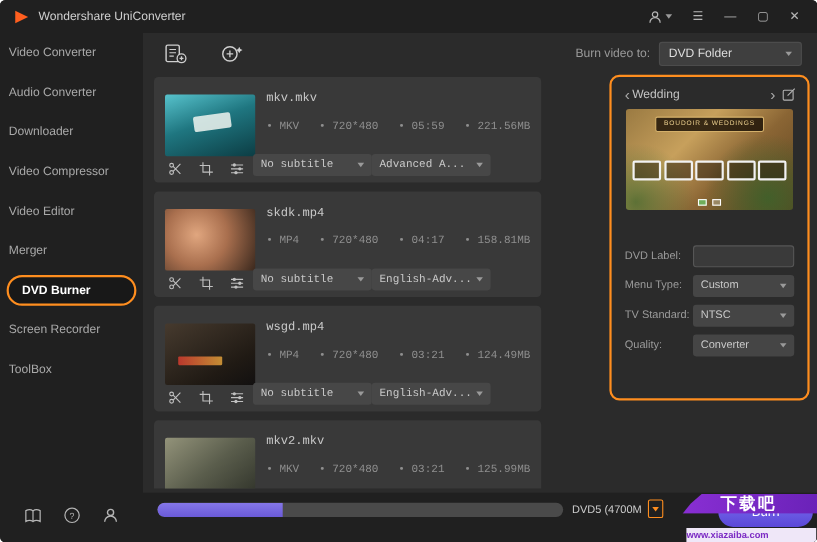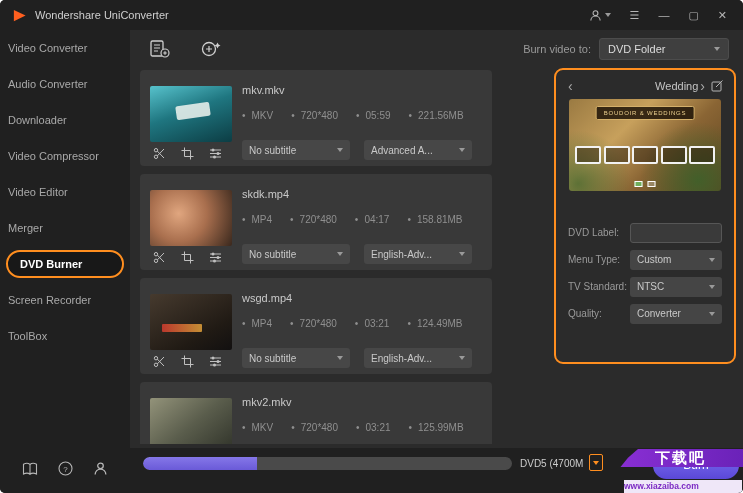--- a/index.html
+++ b/index.html
@@ -23,40 +23,40 @@
   .content{position:absolute;left:130px;top:30px;width:613px;height:418px;background:#2b2b2b;}
   .toolbar{position:absolute;left:0;top:0;width:100%;height:38px;display:flex;align-items:center;}
   .tool-icons{display:flex;gap:30px;margin-left:18px;align-items:center;}
   .tool-btn{cursor:pointer;display:flex;align-items:center;}
   .burn-to{margin-left:auto;display:flex;align-items:center;gap:8px;margin-right:14px;}
   .burn-to-label{color:#9a9a9a;font-size:11px;}
   .dropdown{background:#3f3f3f;border:1px solid #4c4c4c;border-radius:3px;height:22px;width:130px;display:flex;align-items:center;justify-content:space-between;padding:0 8px;color:#dddddd;font-size:11px;cursor:pointer;}
   .caret{width:0;height:0;border-left:3.5px solid transparent;border-right:3.5px solid transparent;border-top:4px solid #9a9a9a;}
   
   .file-list{position:absolute;left:10px;top:40px;width:398px;height:374px;overflow:hidden;}
-  .card{position:relative;width:352px;height:96px;background:#393939;border-radius:4px;margin-bottom:8px;}
+  .card{position:relative;width:352px;height:96px;background:#393939;border-radius:4px;margin-bottom:8px;font-family:Liberation Mono, monospace;}
   .thumb{position:absolute;left:10px;top:16px;width:82px;height:56px;border-radius:2px;overflow:hidden;}
   .thumb1{background:linear-gradient(160deg,#57c2cc 0%,#1f7680 45%,#0c3d44 100%);}
   .thumb1::after{content:"";position:absolute;left:26px;top:18px;width:34px;height:14px;background:rgba(240,245,240,.85);transform:rotate(-8deg);border-radius:2px;}
   .thumb2{background:radial-gradient(circle at 35% 42%,#e0a67f 0%,#a96f4e 45%,#3a281d 100%);}
   .thumb3{background:linear-gradient(150deg,#463a2e 0%,#201a14 70%,#121010 100%);}
   .thumb3::after{content:"";position:absolute;left:12px;top:30px;width:40px;height:8px;background:linear-gradient(90deg,#d23b2f,#e0a23a);opacity:.85;border-radius:1px;}
   .thumb4{background:linear-gradient(140deg,#93937a 0%,#5a5d4c 50%,#2e3128 100%);}
   .fname{position:absolute;left:102px;top:14px;color:#c9c9c9;font-size:11px;}
   .finfo{position:absolute;left:102px;top:40px;display:flex;gap:18px;color:#8f8f8f;font-size:10px;}
   .finfo span::before{content:"•";margin-right:6px;color:#8f8f8f;}
   .tools{position:absolute;left:13px;top:77px;display:flex;gap:15px;align-items:center;}
   .tools .tool-btn{cursor:pointer;}
-  .drops{position:absolute;left:102px;top:70px;display:flex;gap:14px;}
+  .drops{position:absolute;left:90px;top:70px;display:flex;}
   .sm-drop{width:108px;height:20px;background:#474747;border-radius:3px;display:flex;align-items:center;justify-content:space-between;padding:0 7px;color:#c9c9c9;font-size:10px;cursor:pointer;}
   
   .panel{position:absolute;left:424px;top:38px;width:182px;height:296px;border:2px solid #ff8e1f;border-radius:9px;background:#2b2b2b;}
   .panel-header{display:flex;align-items:center;padding:7px 10px 0 10px;color:#b9b9b9;font-size:11px;height:24px;}
   .tpl-arrow{cursor:pointer;font-size:14px;line-height:14px;color:#a9a9a9;padding:0 2px;}
-  .tpl-name{flex:1;text-align:right;color:#c4c4c4;}
+  .tpl-name{flex:1;text-align:left;color:#c4c4c4;}
   .tpl-edit{cursor:pointer;display:flex;align-items:center;margin-left:4px;}
   .preview{position:relative;margin:5px 13px 0 13px;width:152px;height:92px;border-radius:3px;overflow:hidden;
     background:
       radial-gradient(circle at 85% 88%, rgba(64,96,42,.95), rgba(64,96,42,0) 38%),
       radial-gradient(circle at 6% 92%, rgba(76,106,48,.85), rgba(76,106,48,0) 32%),
       linear-gradient(135deg,#9a7a42 0%,#c7a05c 35%,#8a6534 62%,#5d4320 100%);}
   .banner{position:absolute;left:50%;top:7px;transform:translateX(-50%);background:rgba(30,20,8,.85);border:1px solid #d4b06a;color:#ecd08f;font-size:6px;letter-spacing:.8px;padding:3px 7px;white-space:nowrap;border-radius:2px;}
   .frames{position:absolute;left:6px;right:6px;top:47px;display:flex;justify-content:space-between;}
   .frame{width:26px;height:18px;border:2px solid #f2f2f2;background:rgba(30,22,10,.45);border-radius:2px;}
   .mini-icons{position:absolute;bottom:4px;left:50%;transform:translateX(-50%);display:flex;gap:5px;}

